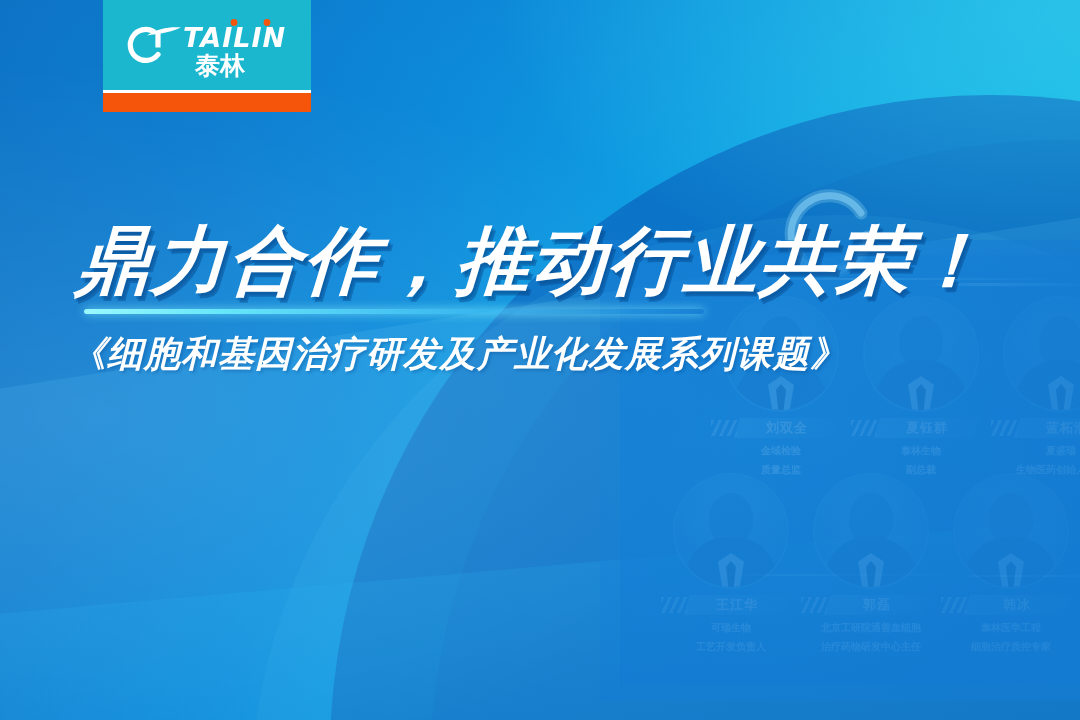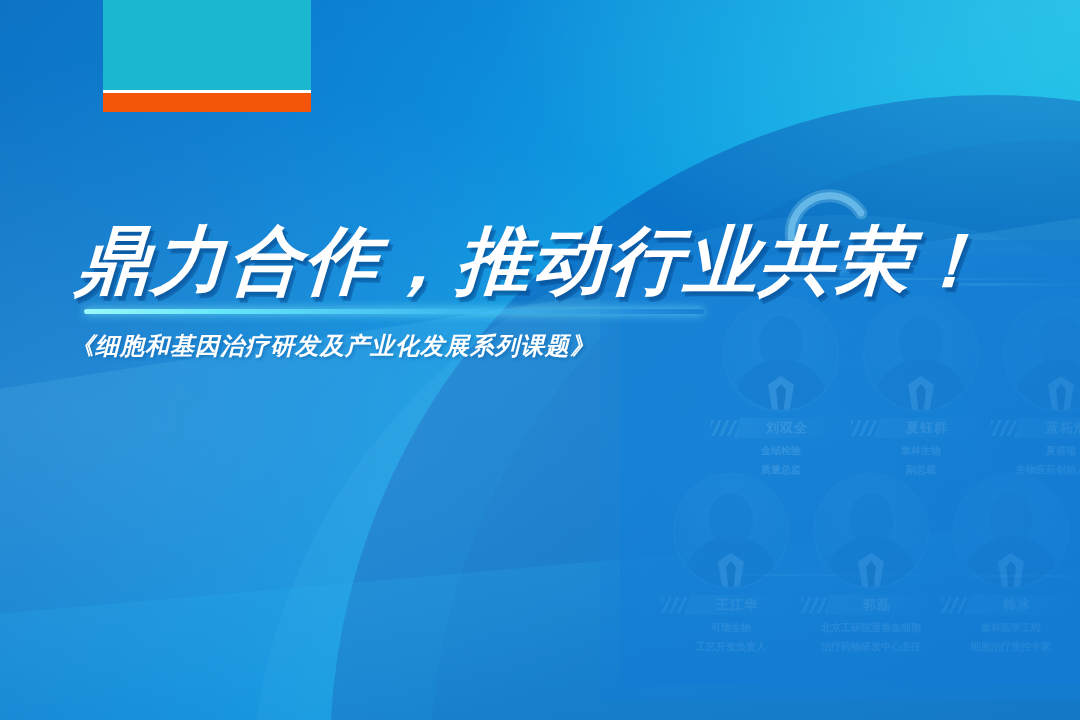--- a/index.html
+++ b/index.html
@@ -178,21 +178,21 @@
       rgba(160,255,255,0.95) 0%,
       rgba(110,240,255,0.9) 22%,
       rgba(90,215,255,0.55) 60%,
       rgba(90,215,255,0.0) 100%);
     box-shadow: 0 0 10px rgba(140,245,255,0.75);
   }
   .subtitle {
     position: absolute;
     left: 70px;
     top: 330px;
-    font-size: 24px;
+    font-size: 36px;
     font-weight: 700;
     color: #ffffff;
     font-family: Liberation Serif, serif;
     font-style: italic;
     letter-spacing: 1px;
     white-space: nowrap;
     text-shadow: 2px 2px 3px rgba(6,75,145,0.35);
   }
 
   
@@ -458,19 +458,39 @@
     </div>
   </div>
 
   <div class="portrait-wash"></div>
   <div class="portrait-wash2"></div>
 
   <div class="logo-block">
     <div class="logo-teal"></div>
     <div class="logo-gap"></div>
     <div class="logo-orange"></div>
+    <div class="logo-mark">
+      <svg width="182" height="64" viewBox="0 0 182 64">
+
+        <g fill="none" stroke="#ffffff" stroke-width="5.2">
+          <path d="M 36.5 17.5 A 15.5 15.5 0 1 0 41 40.5" stroke-linecap="round"></path>
+        </g>
+        <path d="M 30 21.5 C 40 14.5 54 12.5 64 13.6 C 58 16.4 50 18.6 43.6 19.4 L 43.6 33.5 L 38.4 33.5 L 38.4 20.2 C 35.6 20.4 32.6 20.9 30 21.5 Z" fill="#ffffff"></path>
+
+        <g fill="#ffffff" font-family="DejaVu Sans, sans-serif" font-size="27" font-weight="bold" font-style="italic" letter-spacing="1">
+          <text x="66" y="33">TAILIN</text>
+        </g>
+
+        <circle cx="117" cy="8.5" r="3.4" fill="#f4550a"></circle>
+        <circle cx="150" cy="8.5" r="3.4" fill="#f4550a"></circle>
+
+        <g fill="#ffffff" font-family="DejaVu Sans, sans-serif" font-size="25" font-weight="bold">
+          <text x="78" y="60">泰林</text>
+        </g>
+      </svg>
+    </div>
   </div>
 
   <div class="headline">鼎力合作，推动行业共荣！</div>
   <div class="accent-line"></div>
   <div class="subtitle">《细胞和基因治疗研发及产业化发展系列课题》</div>
 
 </div>
 
 </body></html>

